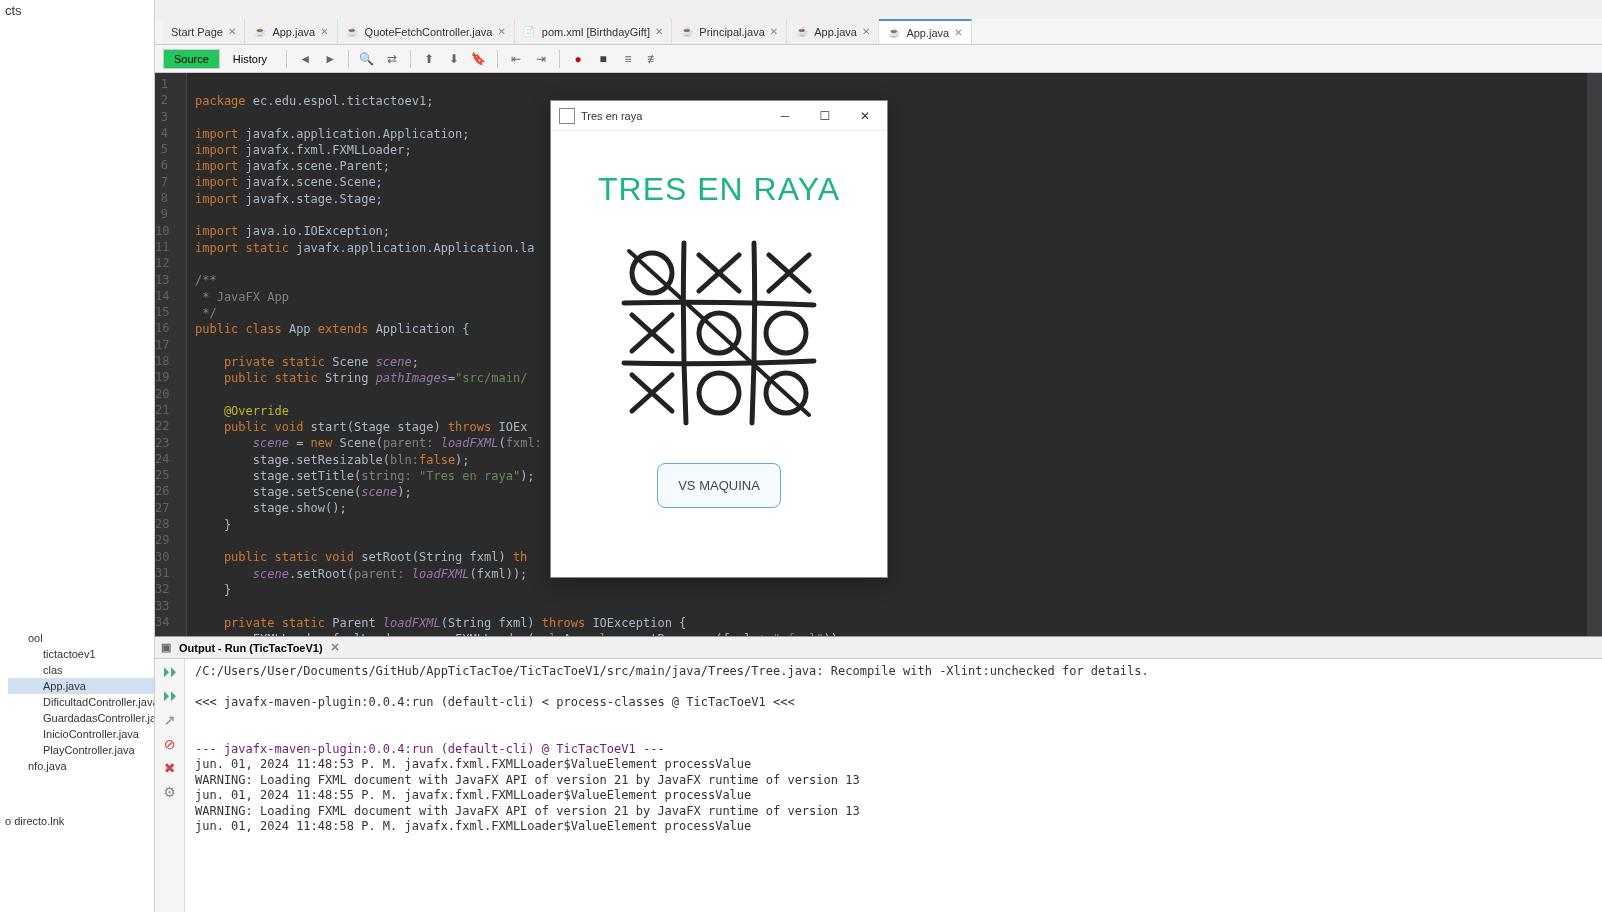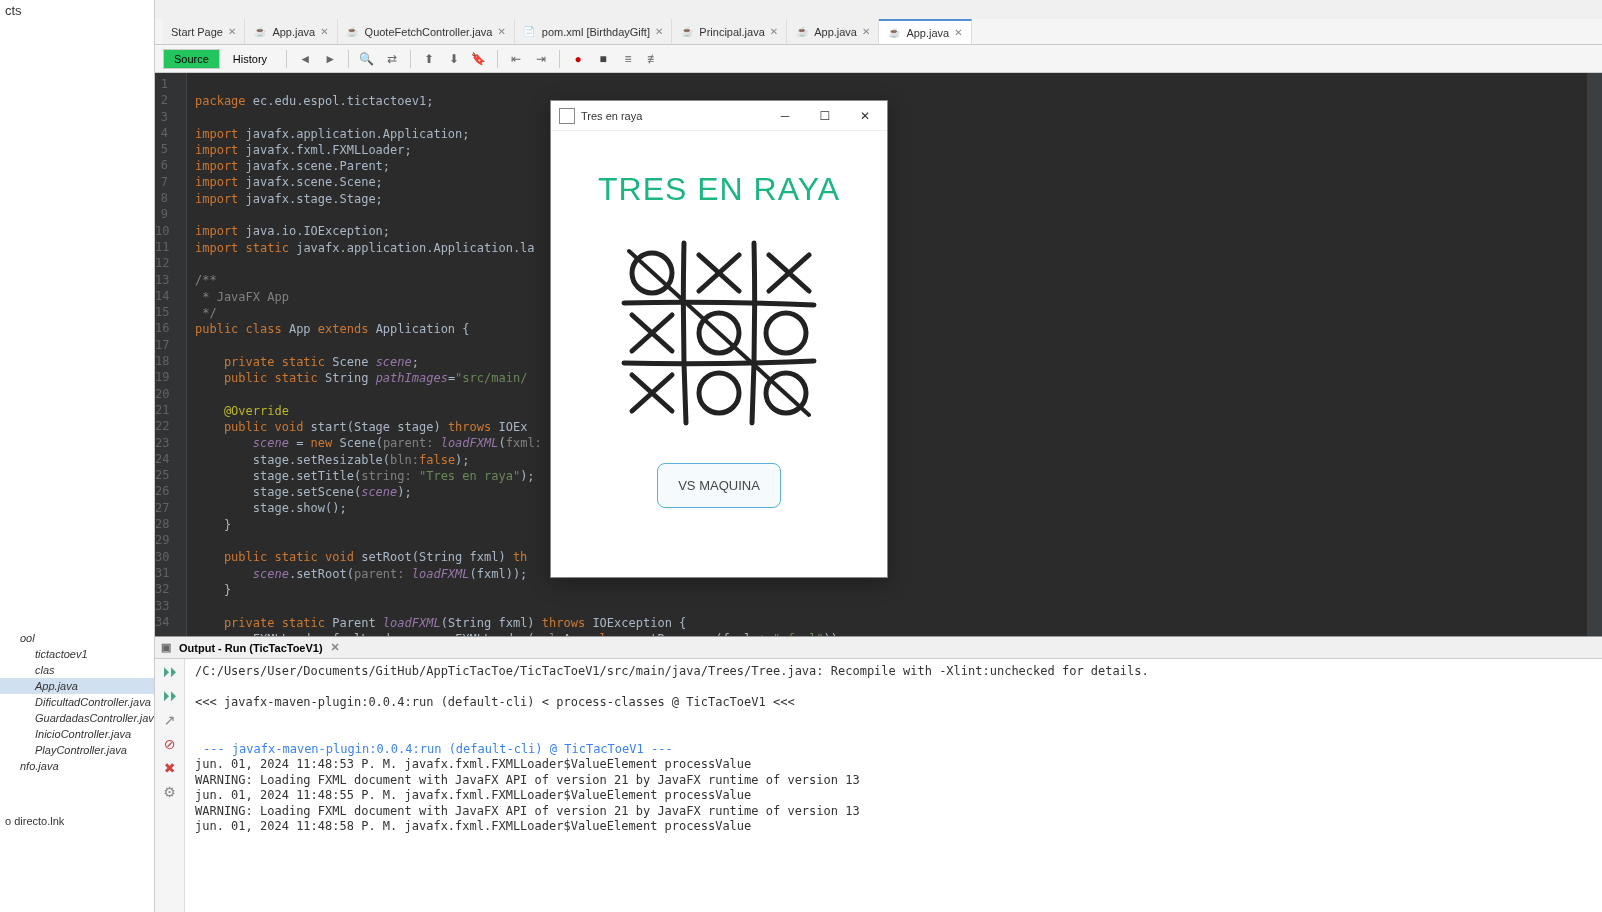--- a/index.html
+++ b/index.html
@@ -24,23 +24,22 @@
       border-right: 1px solid #ccc;
       overflow: hidden;
     }
     .sidebar-top {
       height: 20px;
       padding: 3px 5px;
       color: #333;
       font-size: 13px;
     }
     .sidebar-tree {
-      padding-left: 0px;
+      padding-left: 8px;
       margin-top: 610px;
-      font-style: italic;
     }
     .tree-item {
       padding: 2px 5px 2px 20px;
       font-size: 11px;
       color: #333;
       white-space: nowrap;
       cursor: pointer;
     }
     .tree-item.indent { padding-left: 35px; }
     .tree-item.selected { background: #d0e0f0; }
@@ -247,21 +246,21 @@
     .out-icon.gray { color: #888; }
     .output-text {
       flex: 1;
       font-family: Consolas, monospace;
       font-size: 12px;
       padding: 5px 10px;
       color: #333;
       white-space: pre;
       line-height: 15.5px;
     }
-    .out-gray { color: #3b82f6; margin-left: 8px; }
+    .out-gray { color: #701a75; }
     
     
     .app-window {
       position: absolute;
       left: 550px;
       top: 100px;
       width: 338px;
       height: 478px;
       background: #fff;
       border: 1px solid #888;

